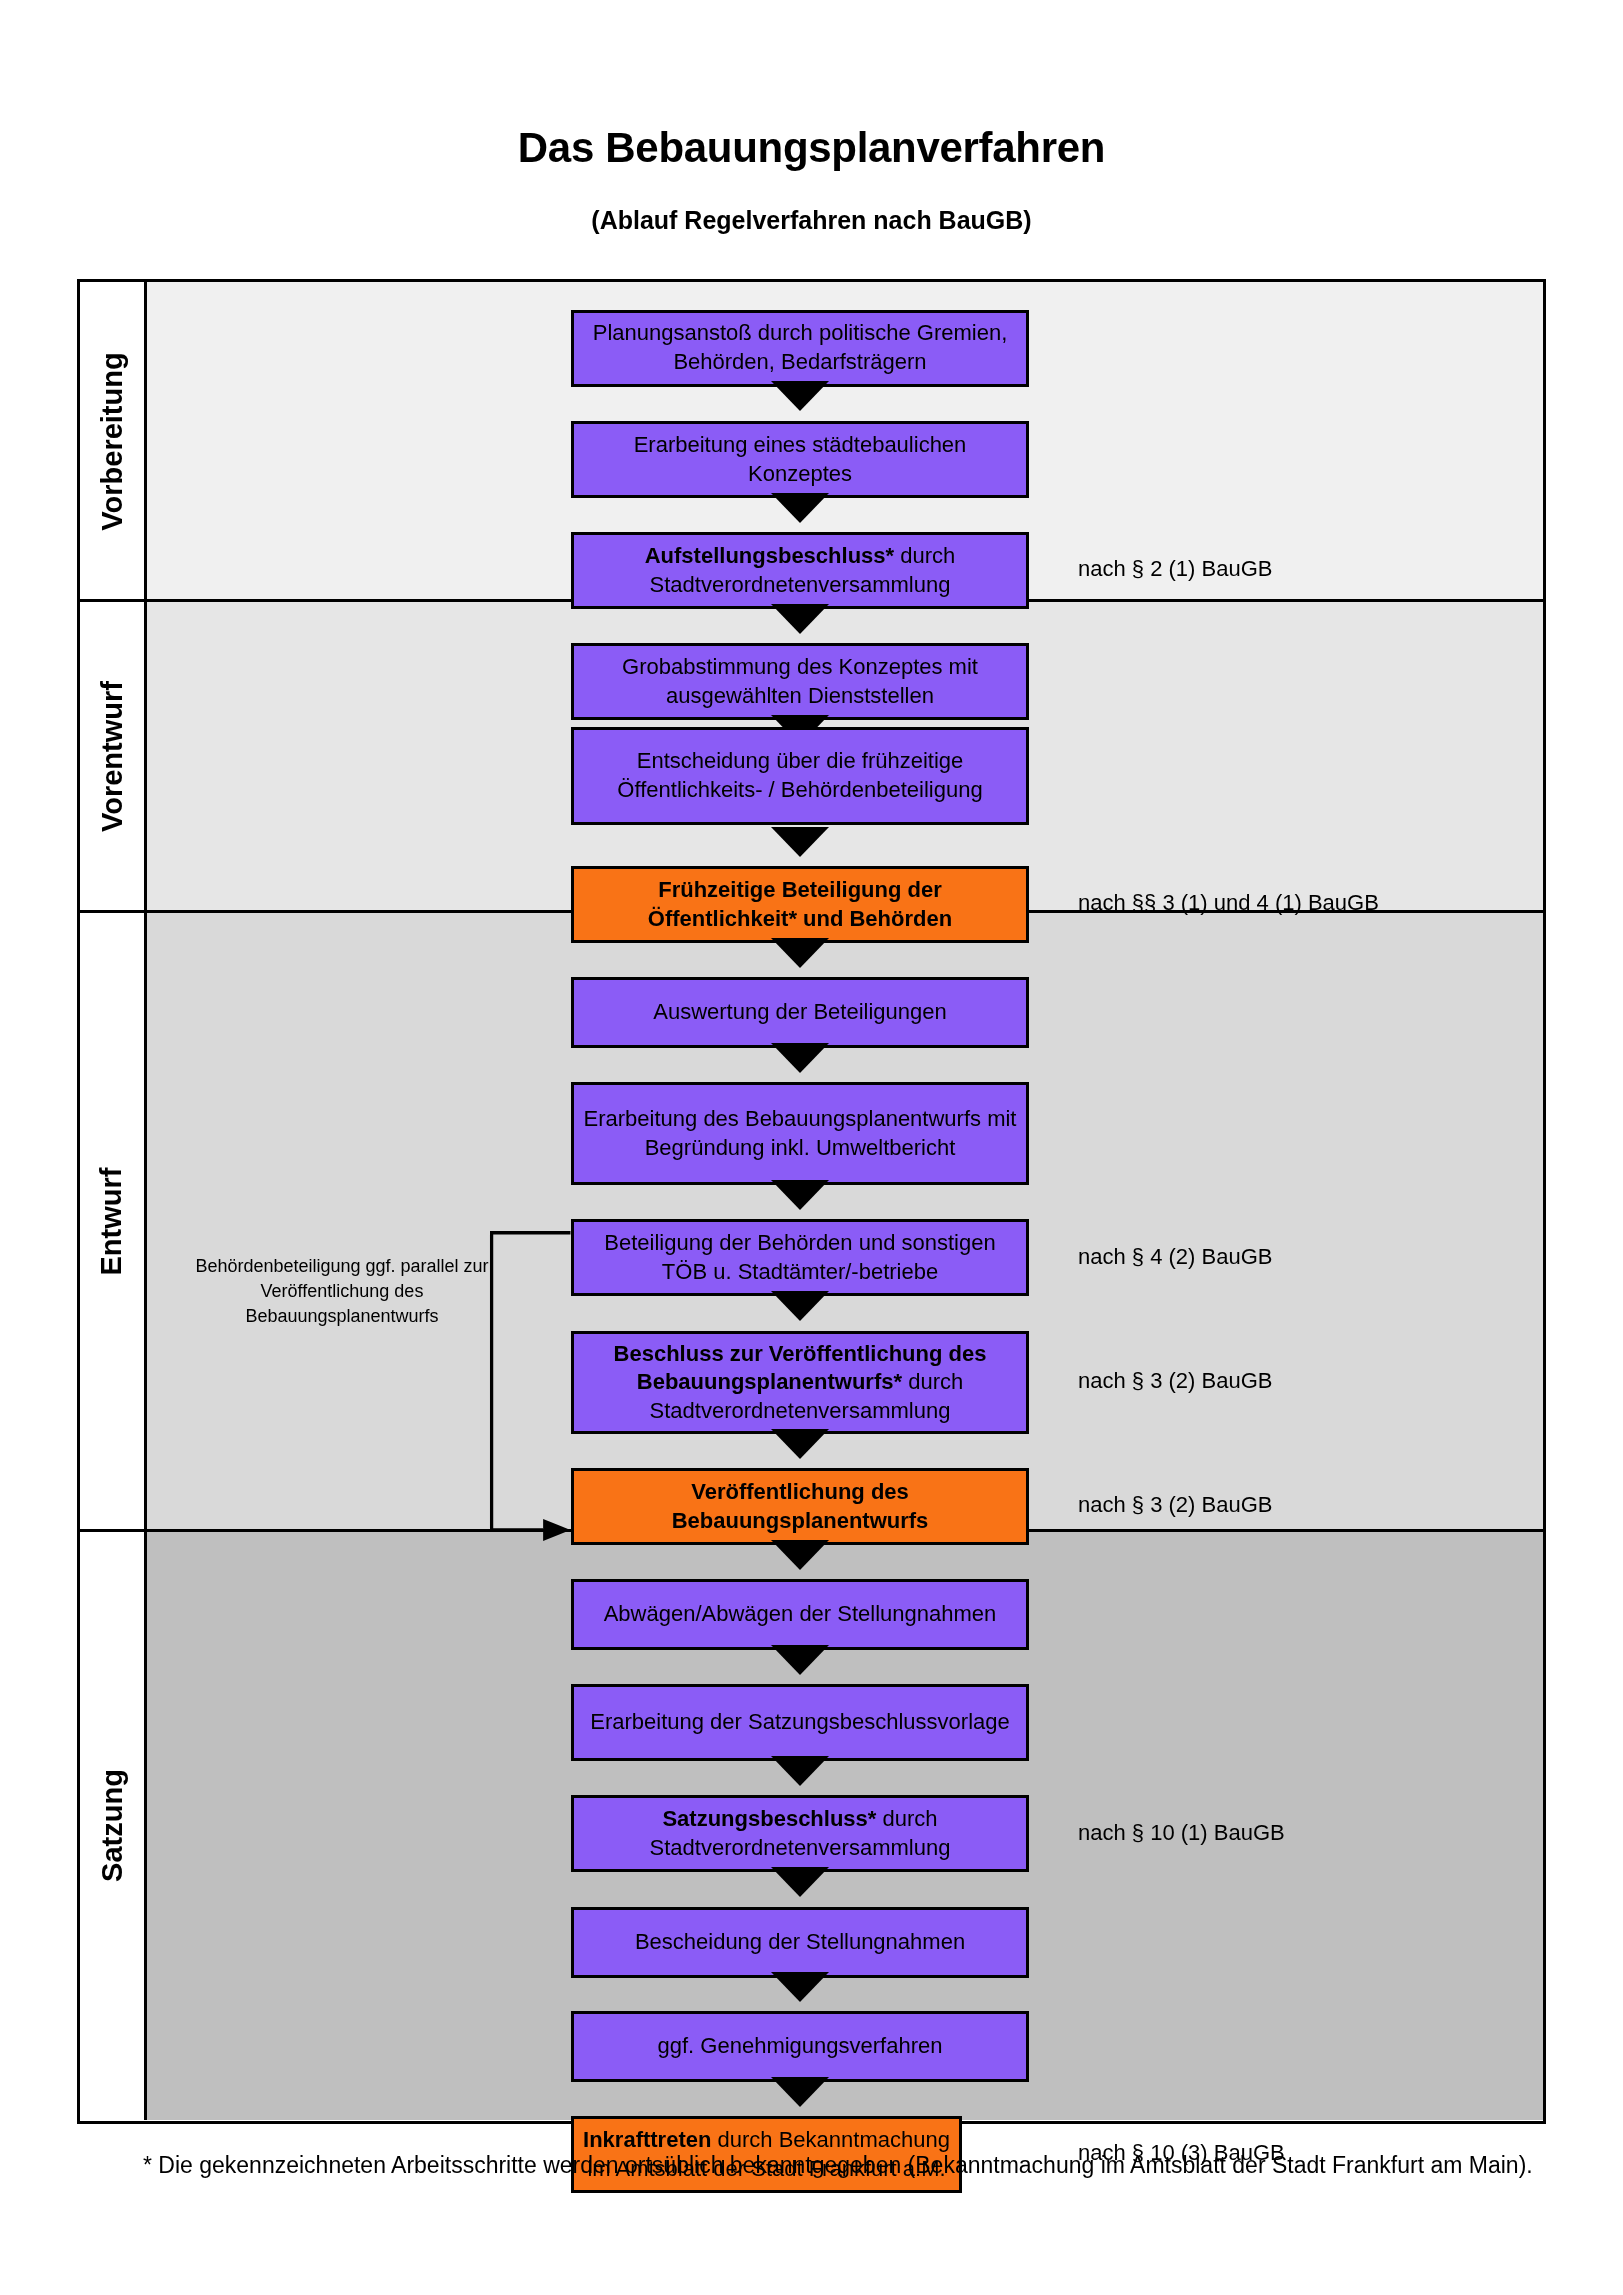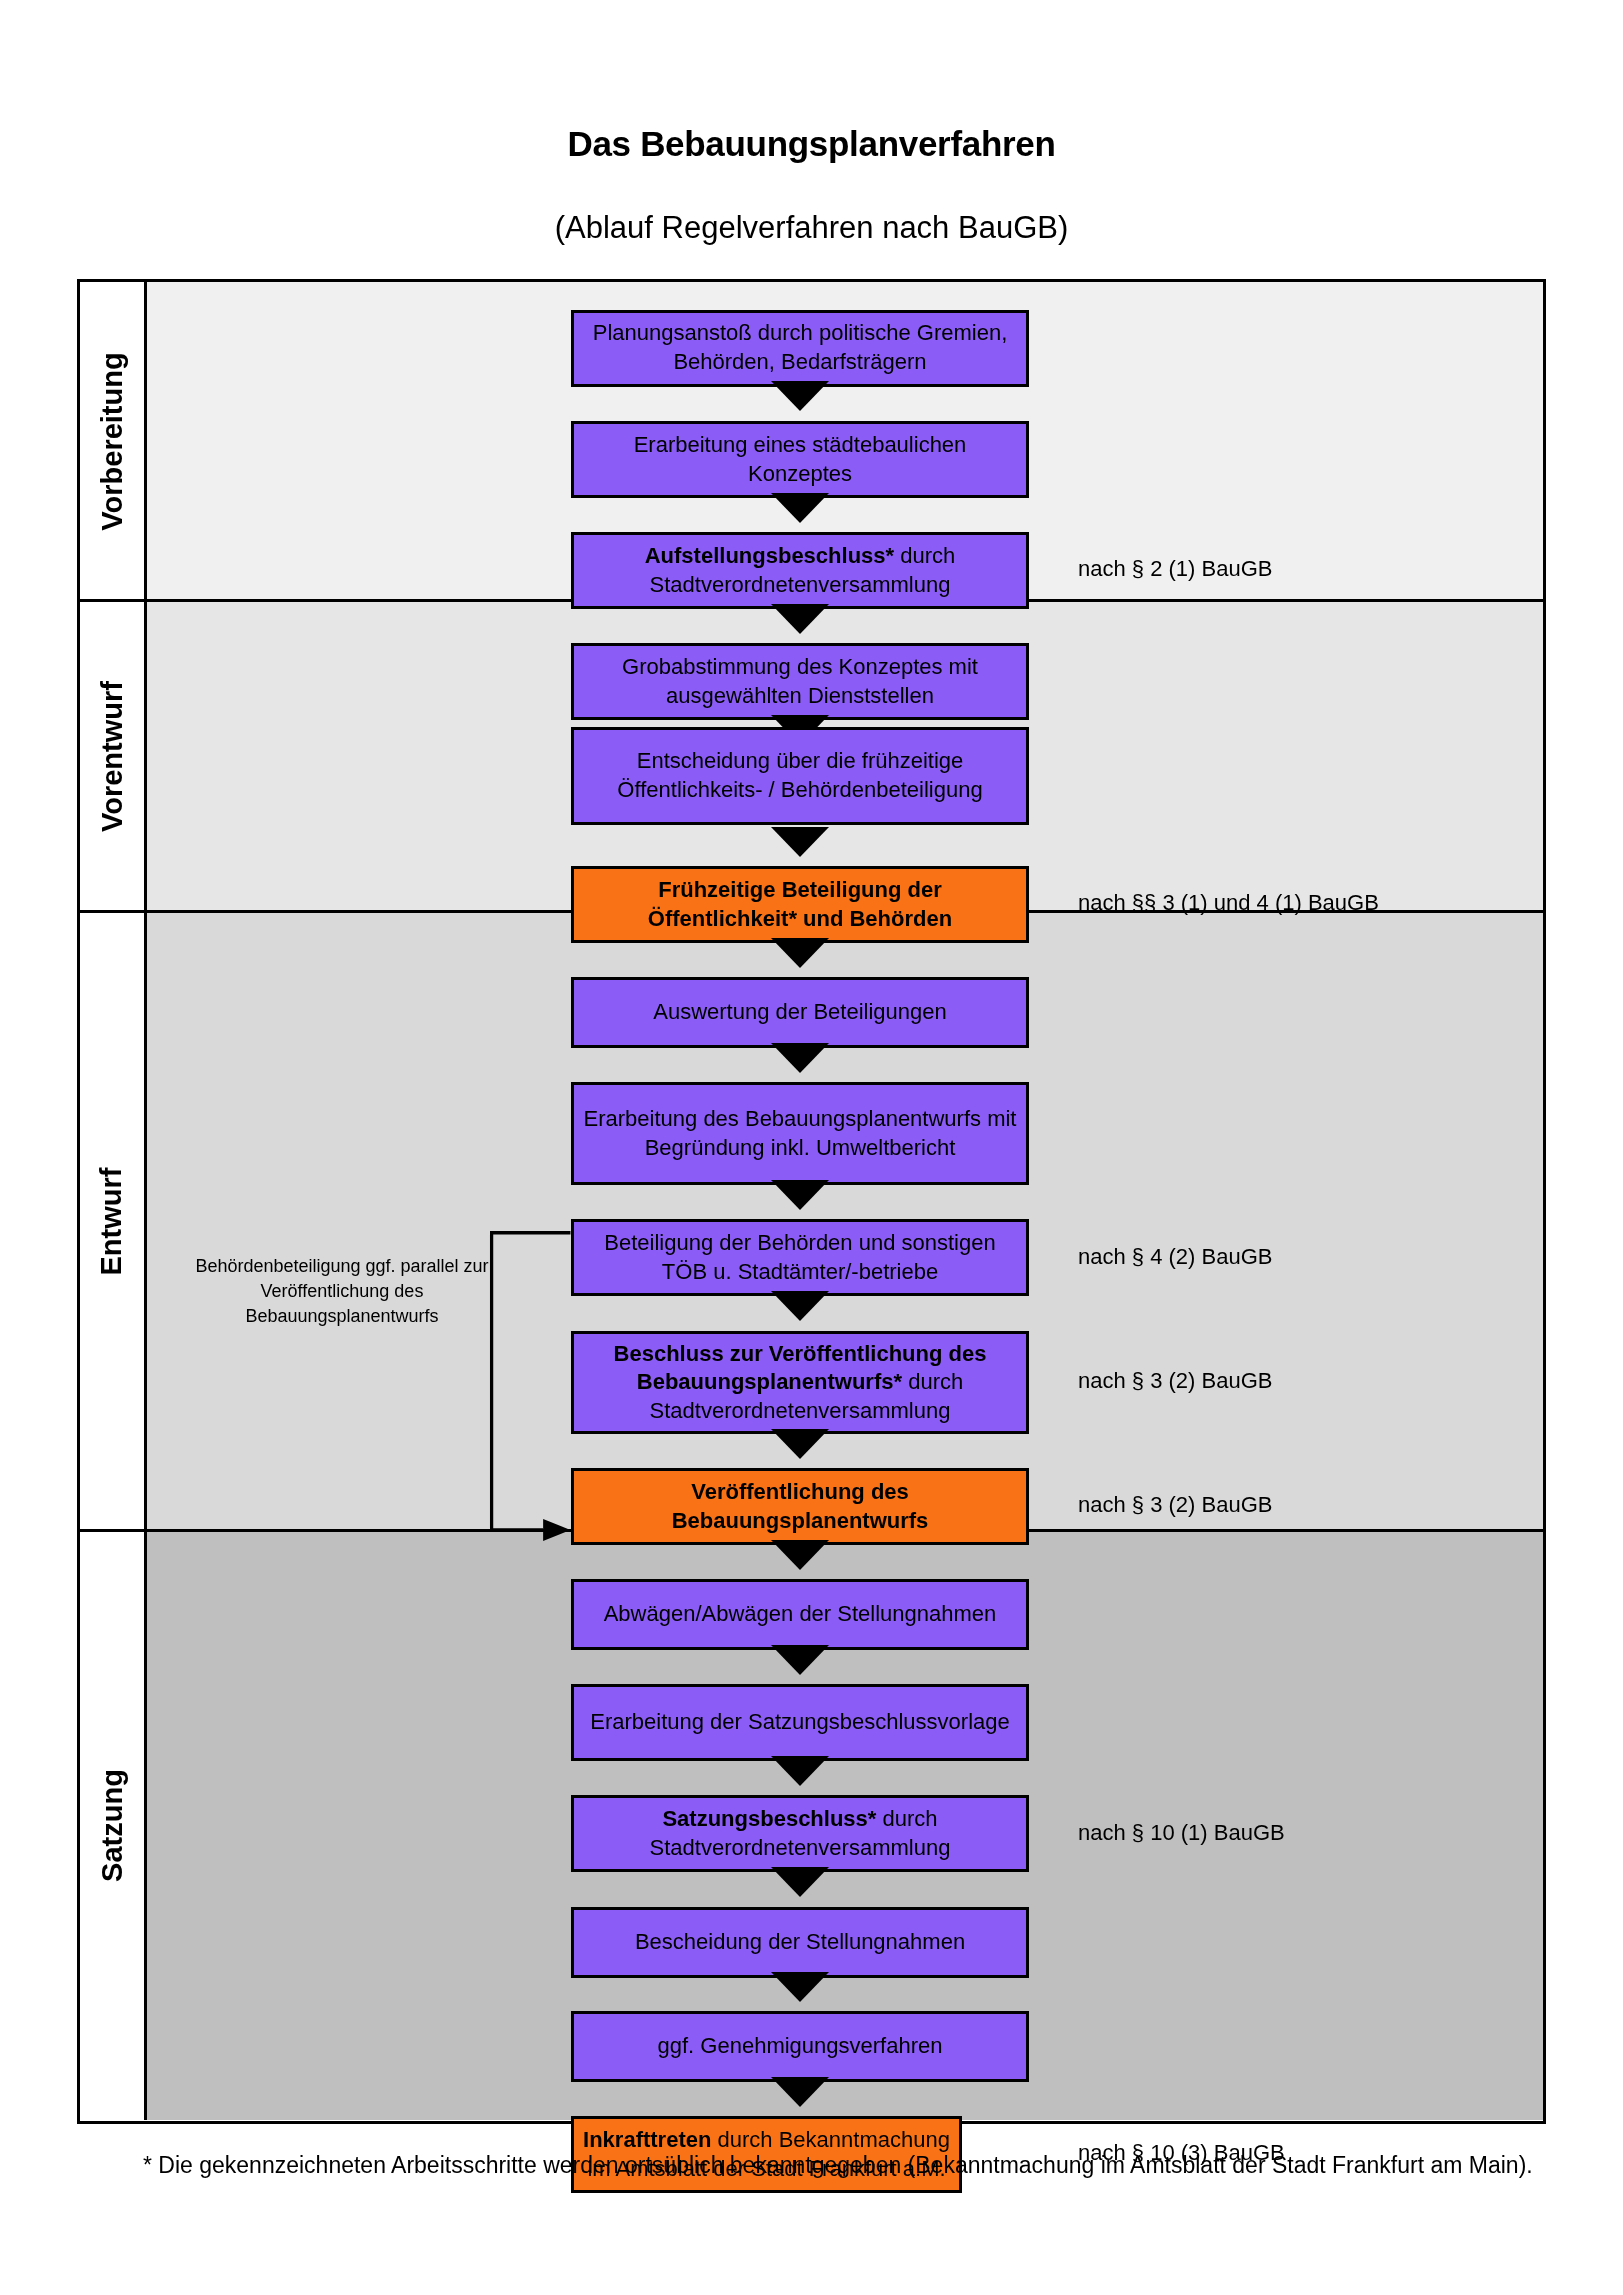--- a/index.html
+++ b/index.html
@@ -19,29 +19,29 @@
   
   #header {
     position: absolute;
     left: 0; top: 0;
     width: 1623px;
     text-align: center;
   }
   #doc-title {
     margin: 0;
     padding-top: 124px;
-    font-size: 35px;
+    font-size: 42px;
     font-weight: bold;
     letter-spacing: -0.3px;
   }
   #doc-subtitle {
-    margin: 12px;
+    margin: 0;
     padding-top: 34px;
-    font-size: 31px;
-    font-weight: normal;
+    font-size: 25px;
+    font-weight: bold;
   }
 
   
   #diagram-frame {
     position: absolute;
     left: 77px;
     top: 279px;
     width: 1469px;
     height: 1845px;
     border: 3.3px solid #000000;

